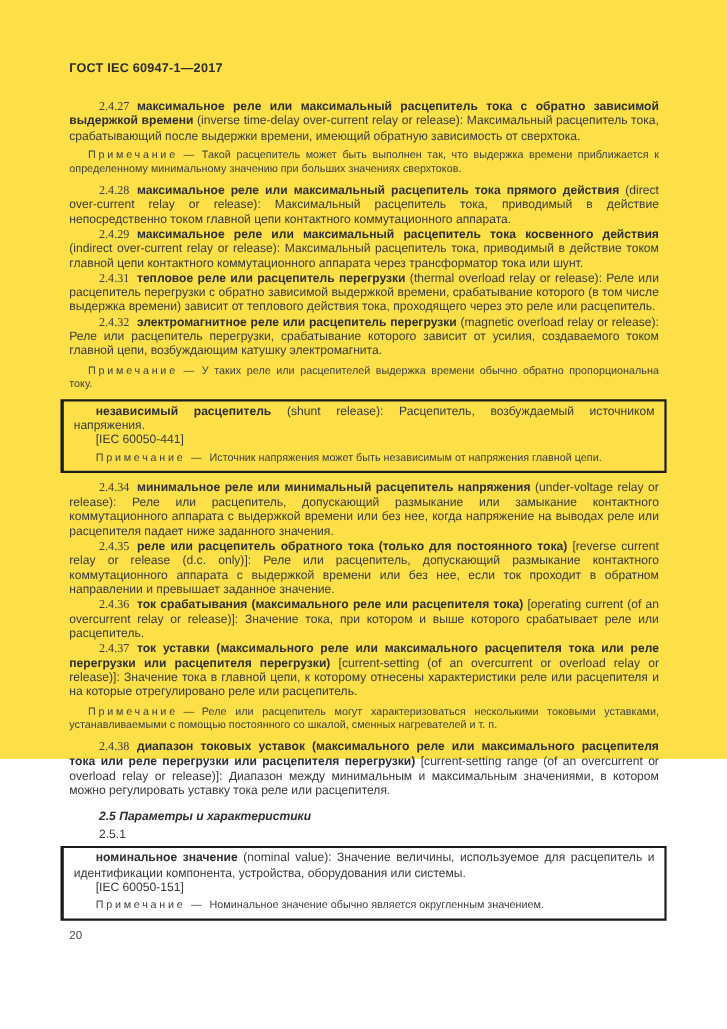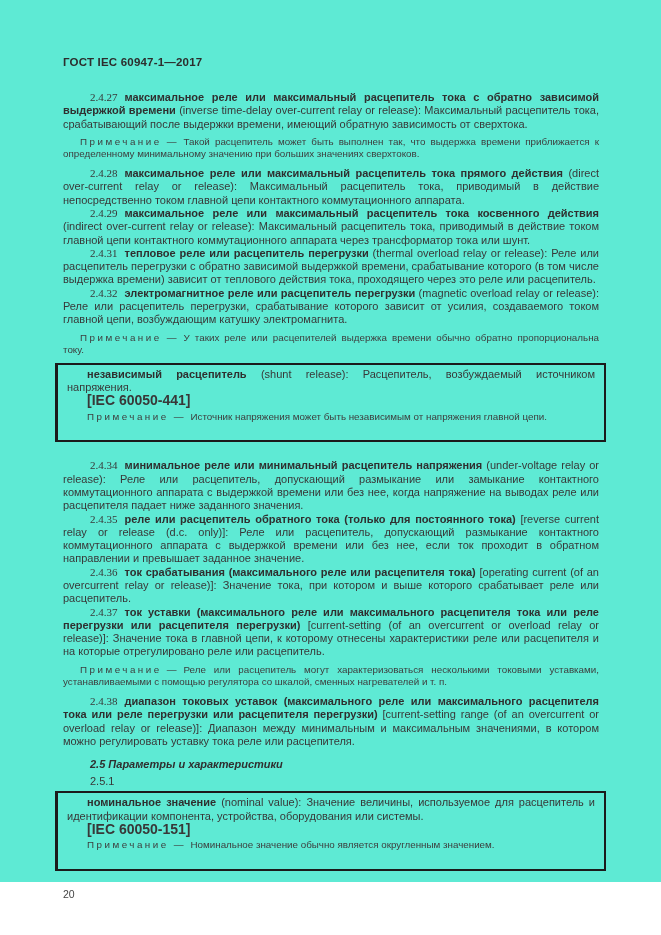--- a/index.html
+++ b/index.html
@@ -10,23 +10,23 @@
   body {
     width: 661px;
     height: 935px;
     font-family: "Liberation Sans", sans-serif;
     color: #383838;
     overflow: hidden;
   }
   .page {
     box-sizing: border-box;
     width: 661px;
-    height: 882px;
+    height: 690px;
     padding: 56px 62px 0 63px;
-    background: #5eead4;
+    background: #fde047;
   }
   .doc-header {
     font-size: 11.5px;
     font-weight: 700;
     color: #2d2d2d;
     letter-spacing: 0.2px;
     margin: 0 0 23px 0;
   }
   p { margin: 0; }
   .def {
@@ -52,29 +52,28 @@
   .dash { margin: 0 7px 0 5px; }
   .plain {
     font-size: 11px;
     line-height: 13.3px;
     text-indent: 27px;
     margin: 3px 0 3px 0;
   }
   .box {
     border: 2px solid #1b1b1b;
     border-left-width: 3px;
-    margin: 2px -7px 17px -8px;
-    padding: 3px 9px 16px 9px;
+    margin: 2px -7px 7px -8px;
+    padding: 3px 9px 4px 9px;
   }
   .box .def { text-indent: 20px; }
   .box .ref {
-    font-size: 14px;
+    font-size: 11px;
     line-height: 13.3px;
     text-indent: 20px;
-    font-weight: bold;
   }
   .box .note {
     margin: 3px 0 1px 0;
     text-indent: 20px;
   }
   .heading {
     font-size: 11px;
     font-weight: 700;
     color: #2f2f2f;
     text-indent: 27px;
@@ -119,21 +118,21 @@
     </div>
 
     <p class="def"><span class="num">2.4.34</span><b>минимальное реле или минимальный расцепитель напряжения</b><span> (under-voltage relay or release): Реле или расцепитель, допускающий размыкание или замыкание контактного коммутационного аппарата с выдержкой времени или без нее, когда напряжение на выводах реле или расцепителя падает ниже заданного значения.</span></p>
 
     <p class="def"><span class="num">2.4.35</span><b>реле или расцепитель обратного тока (только для постоянного тока)</b><span> [reverse current relay or release (d.c. only)]: Реле или расцепитель, допускающий размыкание контактного коммутационного аппарата с выдержкой времени или без нее, если ток проходит в обратном направлении и превышает заданное значение.</span></p>
 
     <p class="def"><span class="num">2.4.36</span><b>ток срабатывания (максимального реле или расцепителя тока)</b><span> [operating current (of an overcurrent relay or release)]: Значение тока, при котором и выше которого срабатывает реле или расцепитель.</span></p>
 
     <p class="def"><span class="num">2.4.37</span><b>ток уставки (максимального реле или максимального расцепителя тока или реле перегрузки или расцепителя перегрузки)</b><span> [current-setting (of an overcurrent or overload relay or release)]: Значение тока в главной цепи, к которому отнесены характеристики реле или расцепителя и на которые отрегулировано реле или расцепитель.</span></p>
 
-    <p class="note"><span class="note-label">Примечание</span><span class="dash">—</span><span>Реле или расцепитель могут характеризоваться несколькими токовыми уставками, устанавливаемыми с помощью регулятора со шкалой, сменных нагревателей и т. п.</span></p>
+    <p class="note"><span class="note-label">Примечание</span><span class="dash">—</span><span>Реле или расцепитель могут характеризоваться несколькими токовыми уставками, устанавливаемыми с помощью постоянного со шкалой, сменных нагревателей и т. п.</span></p>
 
     <p class="def"><span class="num">2.4.38</span><b>диапазон токовых уставок (максимального реле или максимального расцепителя тока или реле перегрузки или расцепителя перегрузки)</b><span> [current-setting range (of an overcurrent or overload relay or release)]: Диапазон между минимальным и максимальным значениями, в котором можно регулировать уставку тока реле или расцепителя.</span></p>
 
     <p class="heading">2.5 Параметры и характеристики</p>
 
     <p class="plain">2.5.1</p>
 
     <div class="box">
       <p class="def"><b>номинальное значение</b><span> (nominal value): Значение величины, используемое для расцепитель и идентификации компонента, устройства, оборудования или системы.</span></p>
       <p class="ref">[IEC 60050-151]</p>

